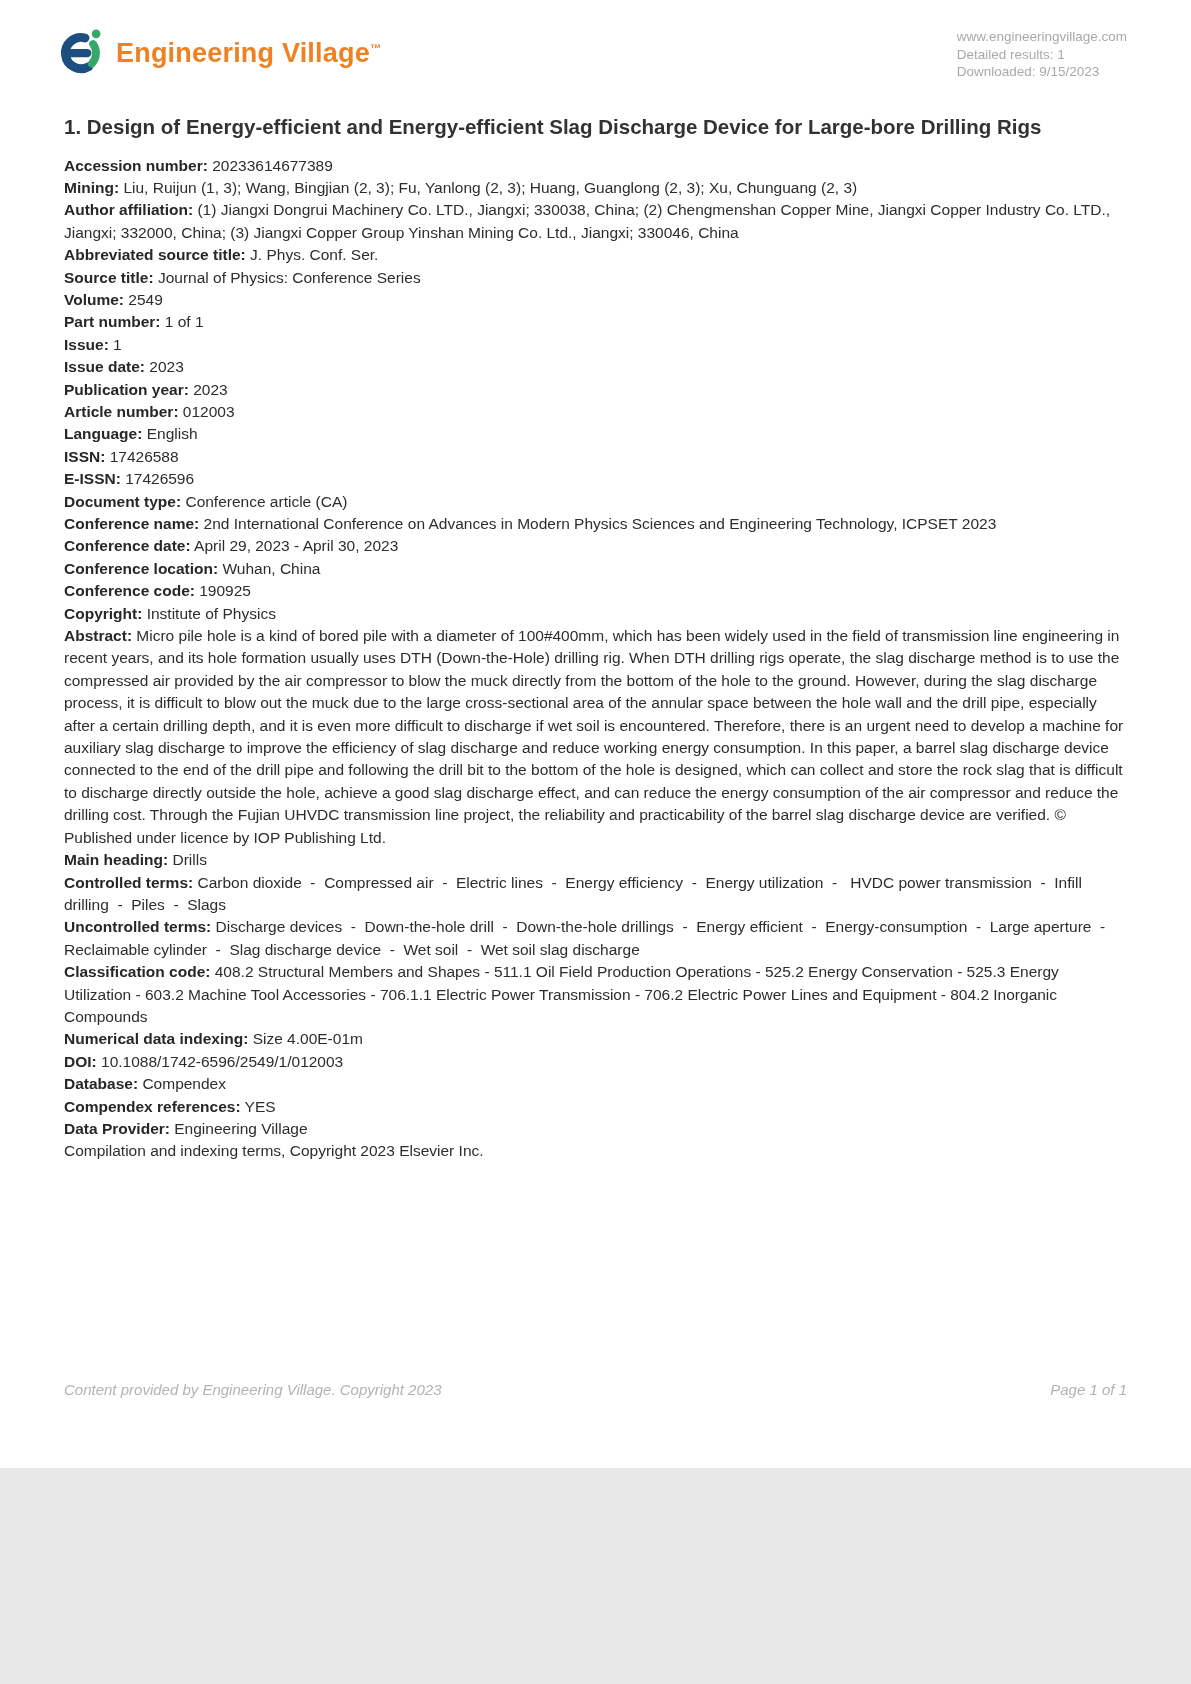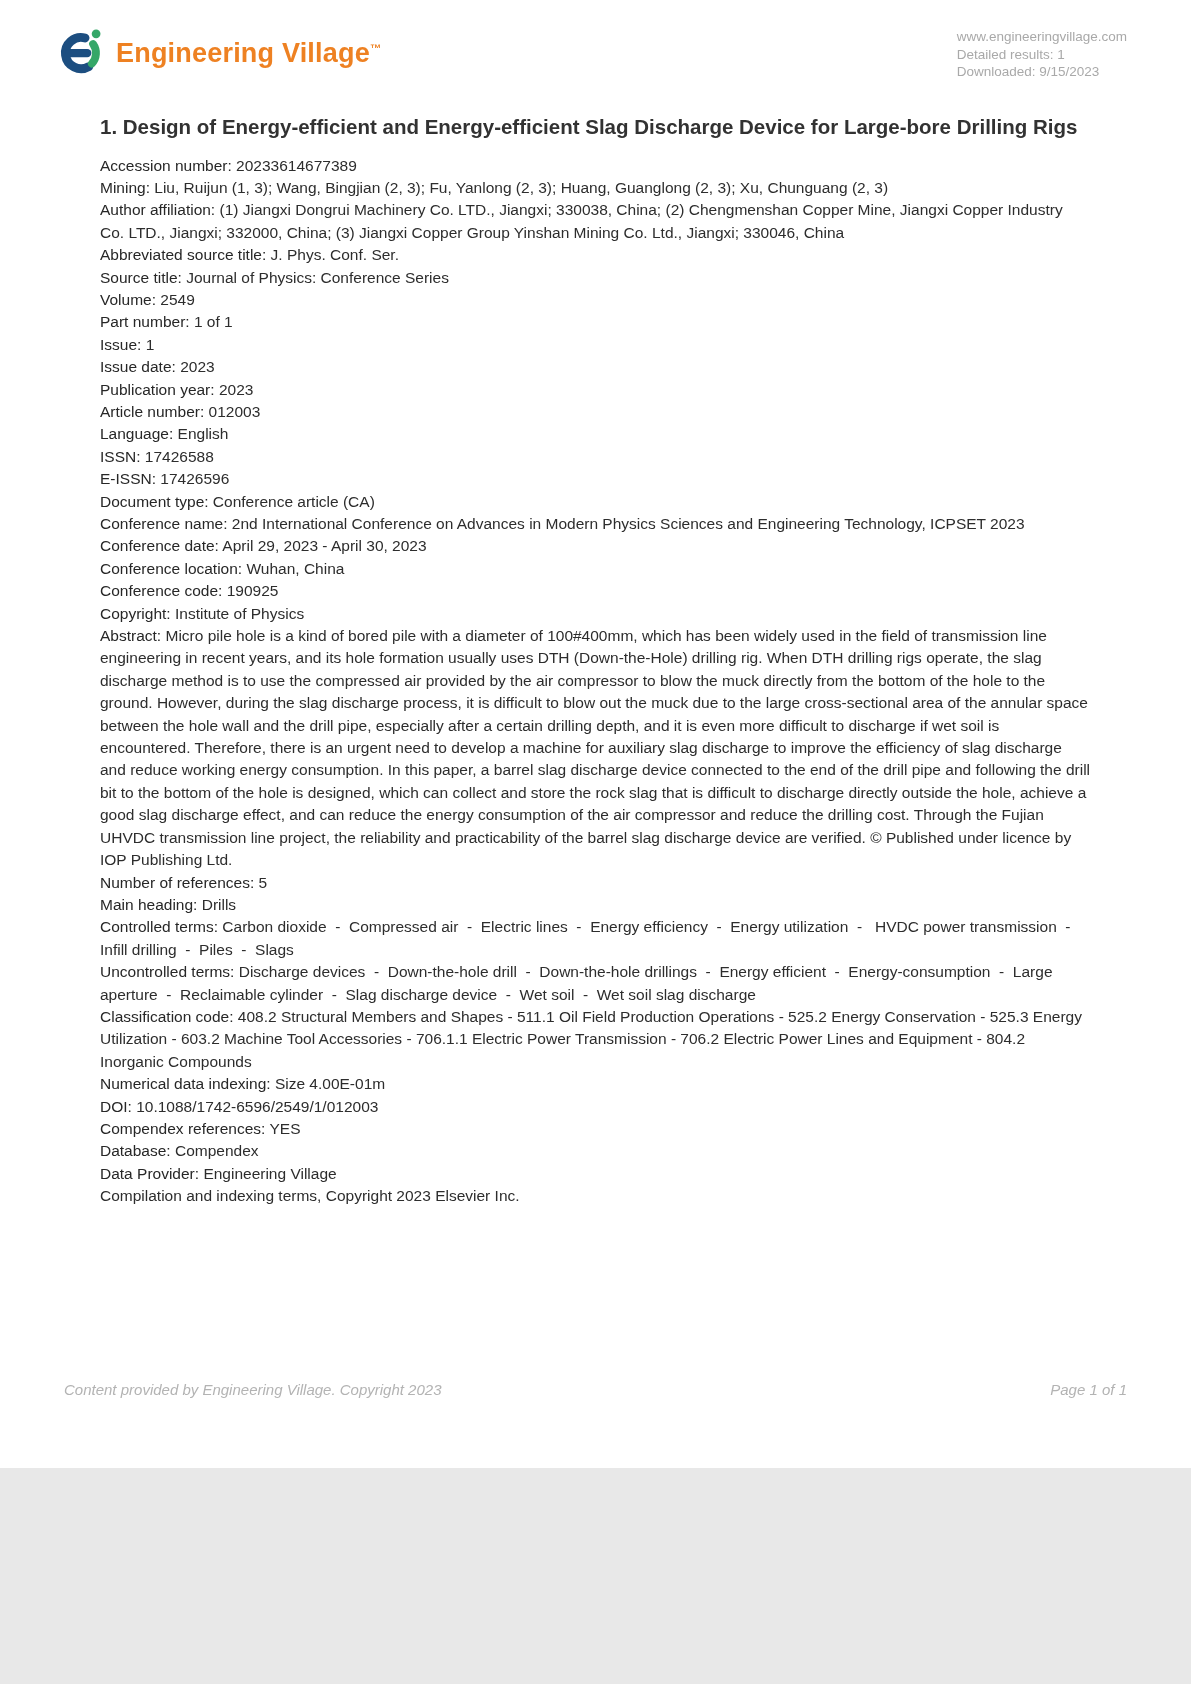--- a/index.html
+++ b/index.html
@@ -30,31 +30,31 @@
     position: relative;
     top: 2px;
   }
   .brand sup { font-size: 11px; font-weight: bold; vertical-align: super; }
   .header-meta {
     color: #a9a9a9;
     font-size: 13.5px;
     line-height: 17.5px;
     padding-top: 2px;
   }
-  .content { padding: 0 100px; }
+  .content { padding: 0 64px; }
   .record-title {
     margin-top: 32px;
     font-size: 20.5px;
     font-weight: bold;
     line-height: 28px;
     color: #323232;
   }
   .fields { margin-top: 14px; font-size: 15.5px; line-height: 22.4px; }
   .field { margin: 0; }
-  .field .label { font-weight: normal; color: #272727; }
+  .field .label { font-weight: bold; color: #272727; }
   .field .value { white-space: pre-wrap; color: #2d2d2d; }
   .compilation { font-size: 15.5px; line-height: 22.4px; color: #2d2d2d; }
   .footer {
     position: absolute;
     left: 64px;
     right: 64px;
     bottom: 70px;
     display: flex;
     justify-content: space-between;
     font-size: 15px;
@@ -101,29 +101,28 @@
         <div class="field"><span class="label">Language:</span><span class="value"> English</span></div>
         <div class="field"><span class="label">ISSN:</span><span class="value"> 17426588</span></div>
         <div class="field"><span class="label">E-ISSN:</span><span class="value"> 17426596</span></div>
         <div class="field"><span class="label">Document type:</span><span class="value"> Conference article (CA)</span></div>
         <div class="field"><span class="label">Conference name:</span><span class="value"> 2nd International Conference on Advances in Modern Physics Sciences and Engineering Technology, ICPSET 2023</span></div>
         <div class="field"><span class="label">Conference date:</span><span class="value"> April 29, 2023 - April 30, 2023</span></div>
         <div class="field"><span class="label">Conference location:</span><span class="value"> Wuhan, China</span></div>
         <div class="field"><span class="label">Conference code:</span><span class="value"> 190925</span></div>
         <div class="field"><span class="label">Copyright:</span><span class="value"> Institute of Physics</span></div>
         <div class="field"><span class="label">Abstract:</span><span class="value"> Micro pile hole is a kind of bored pile with a diameter of 100#400mm, which has been widely used in the field of transmission line engineering in recent years, and its hole formation usually uses DTH (Down-the-Hole) drilling rig. When DTH drilling rigs operate, the slag discharge method is to use the compressed air provided by the air compressor to blow the muck directly from the bottom of the hole to the ground. However, during the slag discharge process, it is difficult to blow out the muck due to the large cross-sectional area of the annular space between the hole wall and the drill pipe, especially after a certain drilling depth, and it is even more difficult to discharge if wet soil is encountered. Therefore, there is an urgent need to develop a machine for auxiliary slag discharge to improve the efficiency of slag discharge and reduce working energy consumption. In this paper, a barrel slag discharge device connected to the end of the drill pipe and following the drill bit to the bottom of the hole is designed, which can collect and store the rock slag that is difficult to discharge directly outside the hole, achieve a good slag discharge effect, and can reduce the energy consumption of the air compressor and reduce the drilling cost. Through the Fujian UHVDC transmission line project, the reliability and practicability of the barrel slag discharge device are verified. © Published under licence by IOP Publishing Ltd.</span></div>
-        <div class="field"><span class="label">Number of references:</span><span class="value"> 5</span></div>
         <div class="field"><span class="label">Main heading:</span><span class="value"> Drills</span></div>
         <div class="field"><span class="label">Controlled terms:</span><span class="value"> Carbon dioxide  -  Compressed air  -  Electric lines  -  Energy efficiency  -  Energy utilization  -   HVDC power transmission  -  Infill drilling  -  Piles  -  Slags</span></div>
         <div class="field"><span class="label">Uncontrolled terms:</span><span class="value"> Discharge devices  -  Down-the-hole drill  -  Down-the-hole drillings  -  Energy efficient  -  Energy-consumption  -  Large aperture  -  Reclaimable cylinder  -  Slag discharge device  -  Wet soil  -  Wet soil slag discharge</span></div>
         <div class="field"><span class="label">Classification code:</span><span class="value"> 408.2 Structural Members and Shapes - 511.1 Oil Field Production Operations - 525.2 Energy Conservation - 525.3 Energy Utilization - 603.2 Machine Tool Accessories - 706.1.1 Electric Power Transmission - 706.2 Electric Power Lines and Equipment - 804.2 Inorganic Compounds</span></div>
         <div class="field"><span class="label">Numerical data indexing:</span><span class="value"> Size 4.00E-01m</span></div>
         <div class="field"><span class="label">DOI:</span><span class="value"> 10.1088/1742-6596/2549/1/012003</span></div>
+        <div class="field"><span class="label">Database:</span><span class="value"> Compendex</span></div>
         <div class="field"><span class="label">Compendex references:</span><span class="value"> YES</span></div>
-        <div class="field"><span class="label">Database:</span><span class="value"> Compendex</span></div>
         <div class="field"><span class="label">Data Provider:</span><span class="value"> Engineering Village</span></div>
       </div>
     <div class="compilation">Compilation and indexing terms, Copyright 2023 Elsevier Inc.</div>
   </div>
 
   <div class="footer">
     <div>Content provided by Engineering Village. Copyright 2023</div>
     <div>Page 1 of 1</div>
   </div>
 

